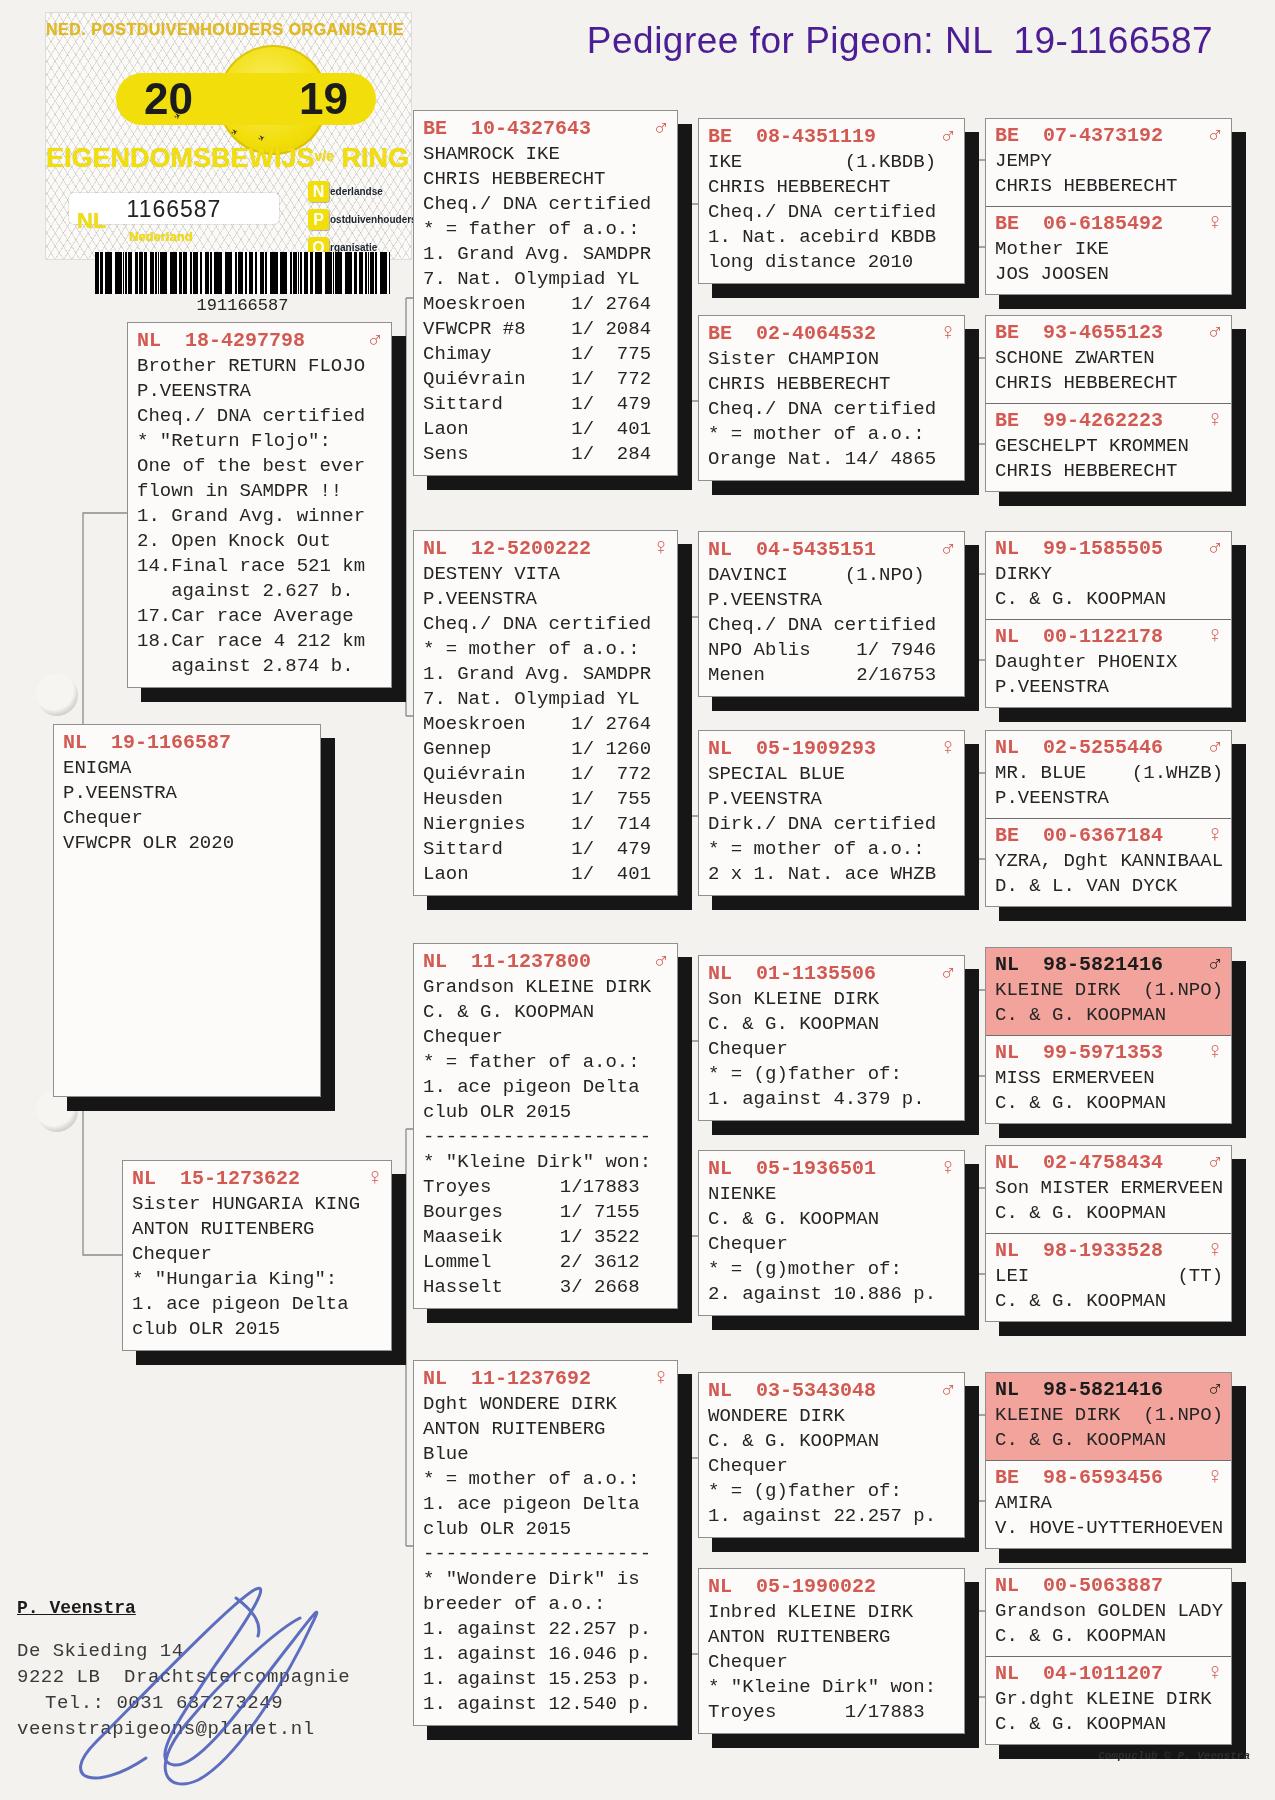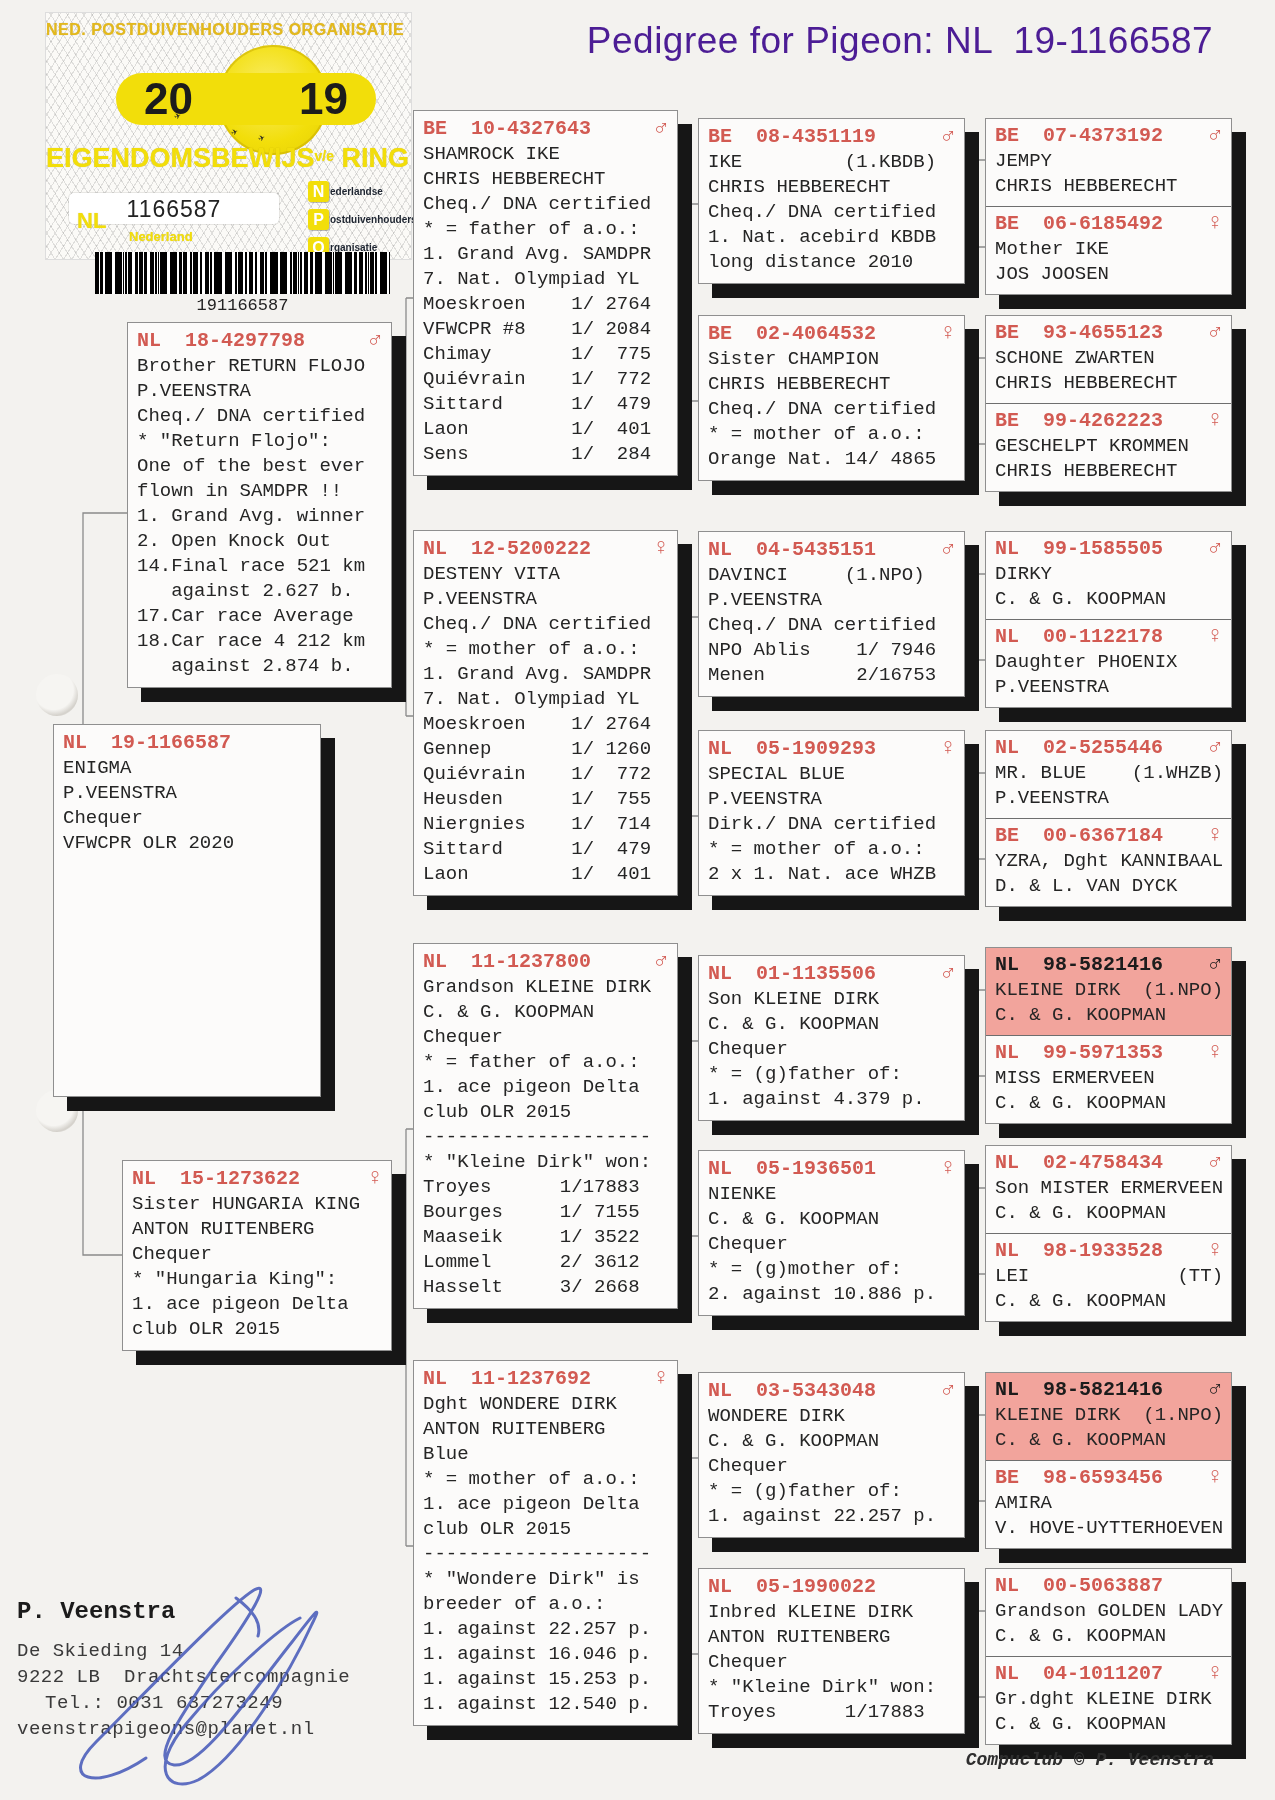--- a/index.html
+++ b/index.html
@@ -60,24 +60,24 @@
   .pbody{white-space:pre;font-size:19px;line-height:25px;color:#252525;}
   .pairbox{padding:0;}
   .subbox{padding:4px 9px 7px 9px;}
   .subbox + .subbox{border-top:1px solid #6e6e6e;}
   .subbox.hl{background:var(--pink);}
   .subbox.hl .phead,.subbox.hl .sex{color:#1c1c1c;}
 
   .connector-layer{position:absolute;left:0;top:0;width:1275px;height:1800px;pointer-events:none;}
 
   
-  .owner-name{position:absolute;left:17px;top:1598px;font-weight:bold;font-size:24px;color:#1b1b1b;}
+  .owner-name{position:absolute;left:17px;top:1598px;font-weight:bold;font-size:18px;color:#1b1b1b;text-decoration:underline;}
   .owner-line{position:absolute;left:17px;font-size:19px;color:#3a3a3a;letter-spacing:.5px;white-space:pre;}
-  .credit{position:absolute;left:930px;top:1750px;width:320px;text-align:center;
-        font-style:italic;font-weight:bold;font-size:18px;color:#2e2e2e;}
+  .credit{position:absolute;left:930px;top:1750px;width:320px;text-align:right;
+        font-style:italic;font-weight:bold;font-size:11px;color:#2e2e2e;}
   .sig-layer{position:absolute;left:0;top:0;width:1275px;height:1800px;pointer-events:none;}
 </style>
 </head>
 <body>
 
 <div class="page-title">Pedigree for Pigeon: NL  19-1166587</div>
 
 <div class="card">
   <div class="card-org">NED. POSTDUIVENHOUDERS ORGANISATIE</div>
   <div class="card-globe"></div>

